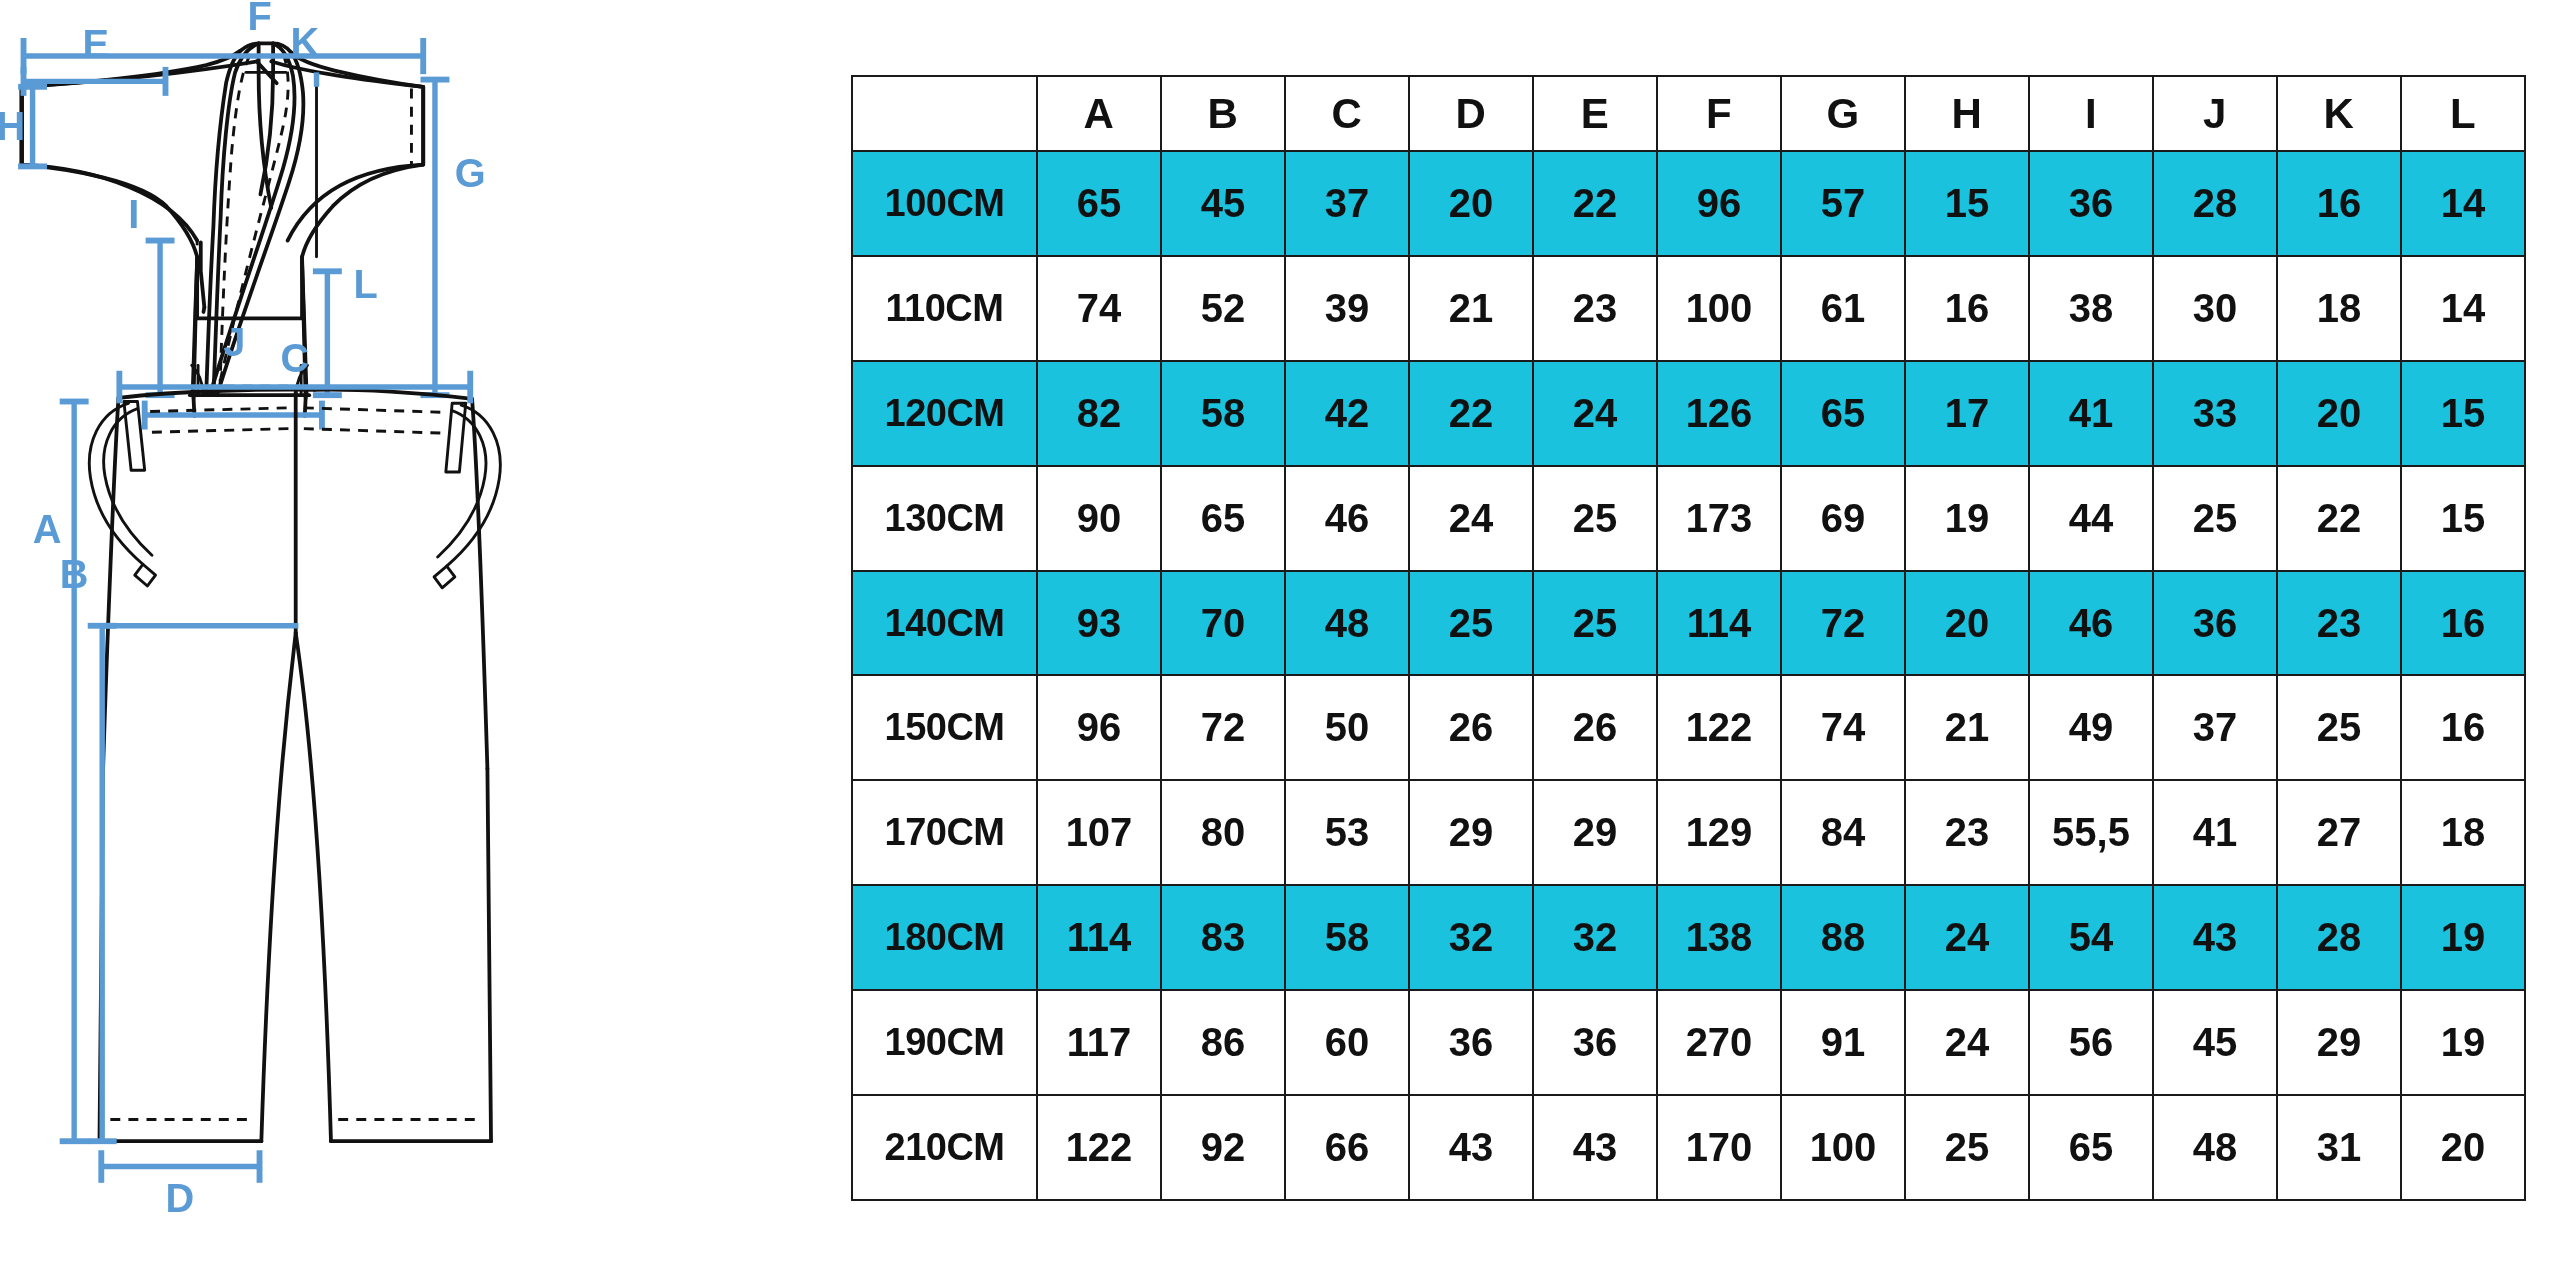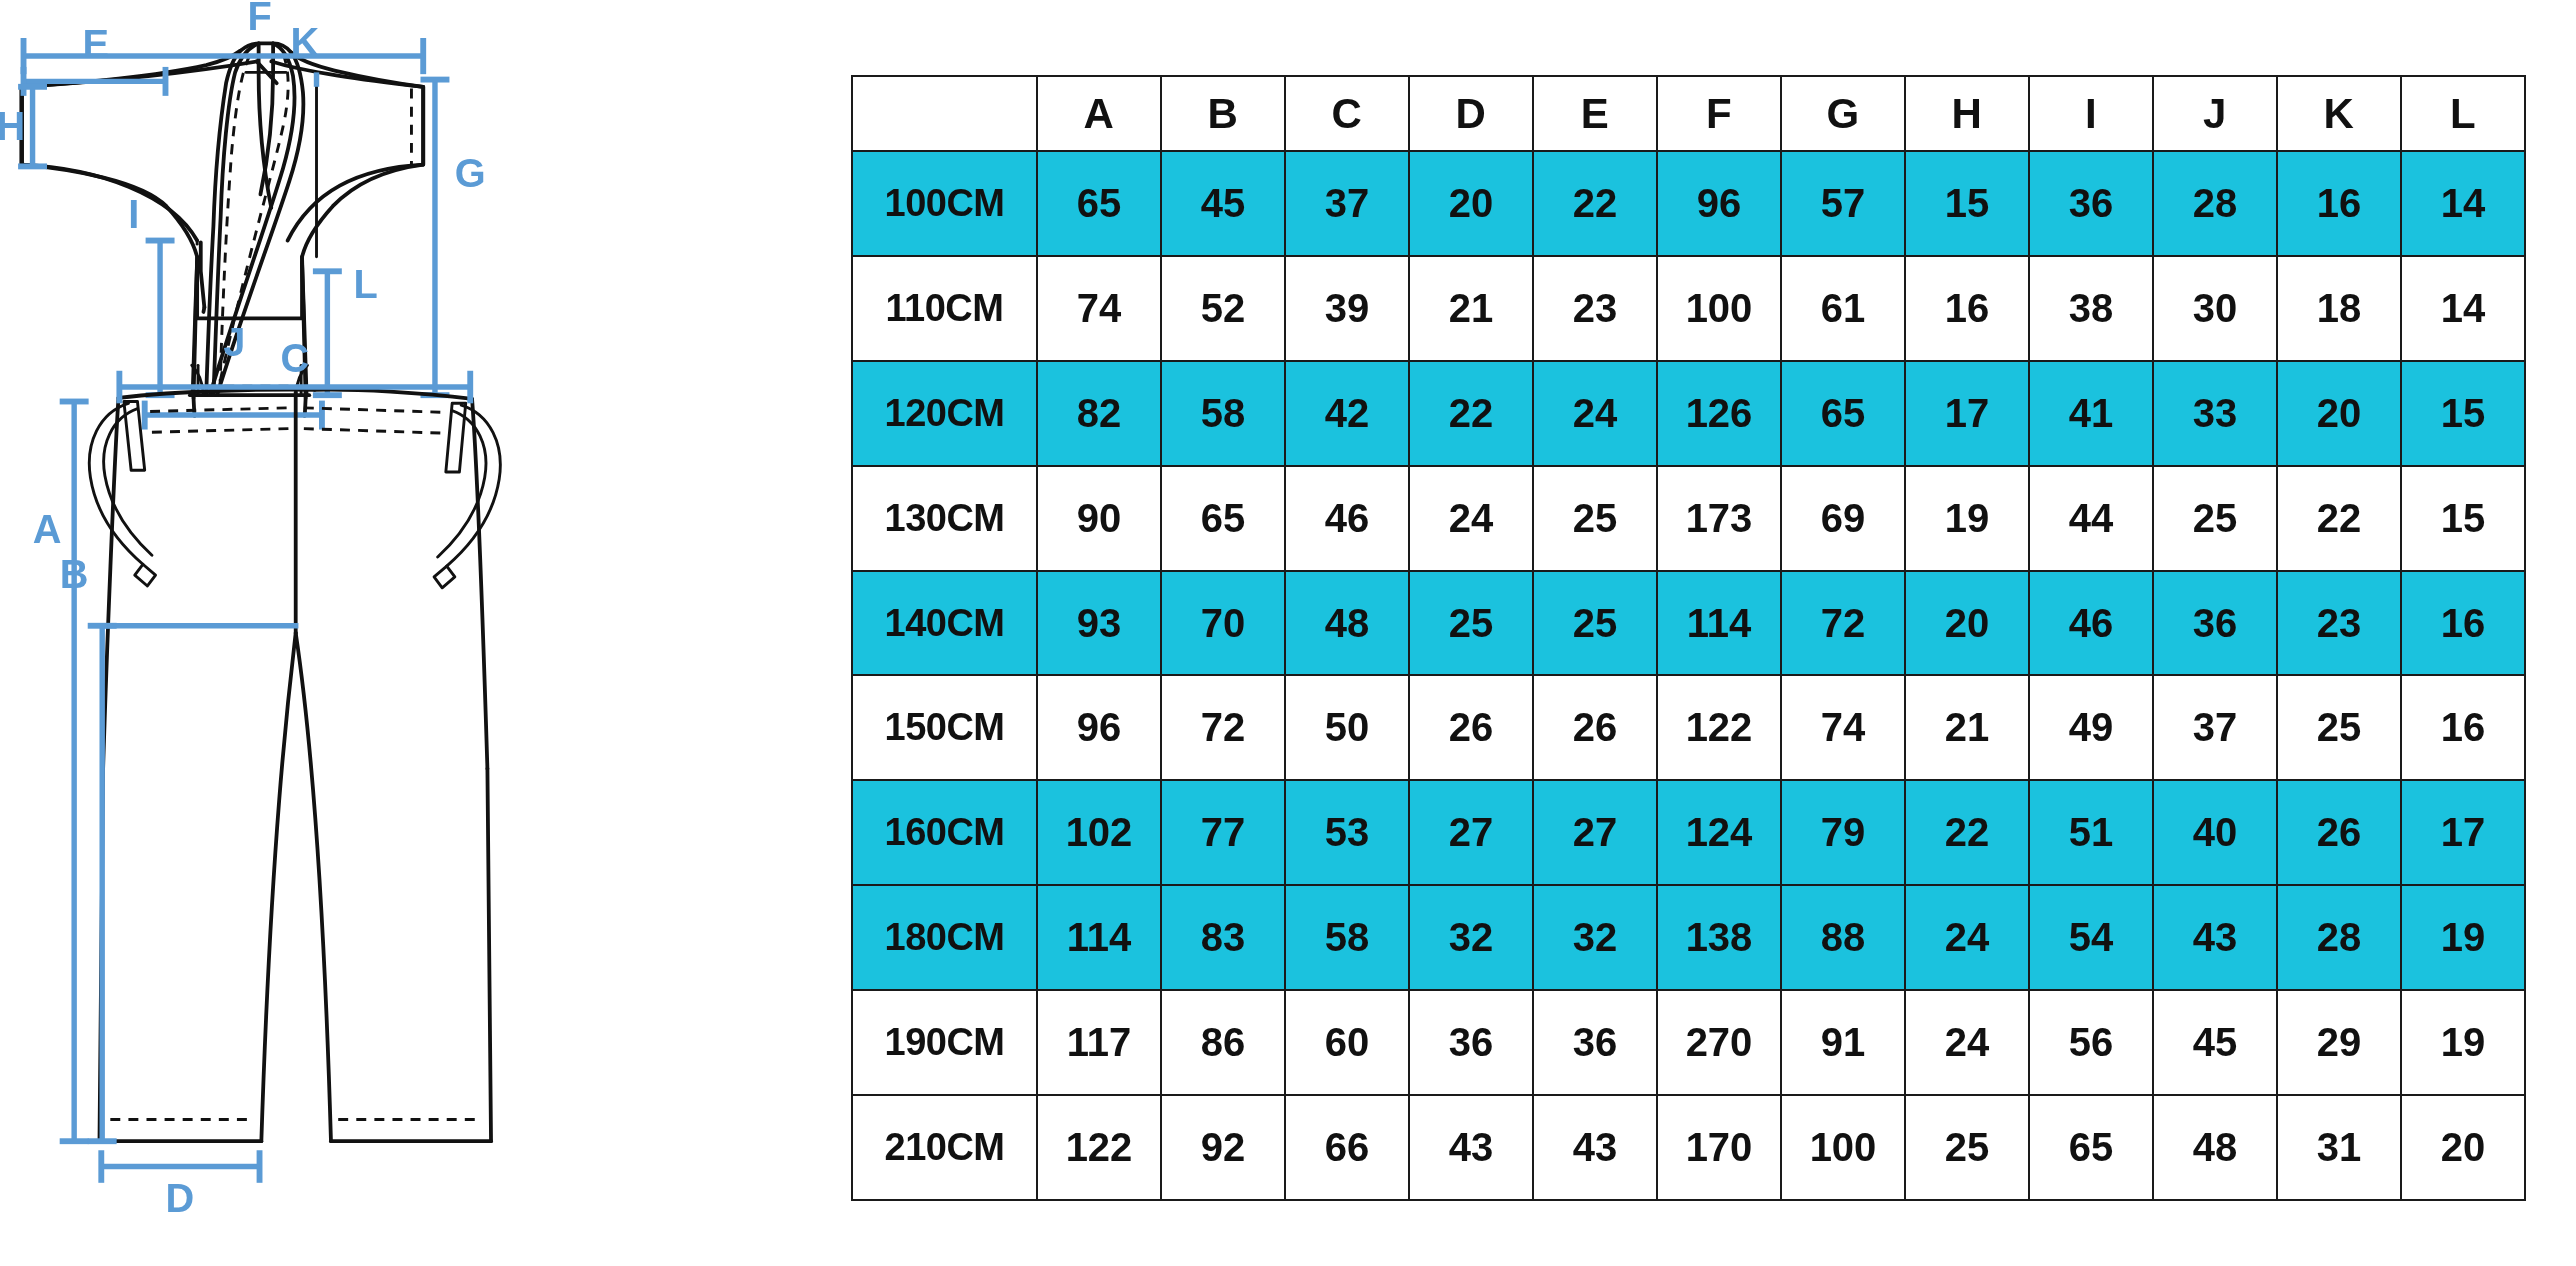--- a/index.html
+++ b/index.html
@@ -369,34 +369,34 @@
             <td>26</td>
             <td>26</td>
             <td>122</td>
             <td>74</td>
             <td>21</td>
             <td>49</td>
             <td>37</td>
             <td>25</td>
             <td>16</td>
           </tr>
-          <tr class="band-cyan">
-            <td class="size-label">160CM</td>
-            <td>102</td>
-            <td>77</td>
+          <tr class="band-white">
+            <td class="size-label">170CM</td>
+            <td>107</td>
+            <td>80</td>
             <td>53</td>
+            <td>29</td>
+            <td>29</td>
+            <td>129</td>
+            <td>84</td>
+            <td>23</td>
+            <td>55,5</td>
+            <td>41</td>
             <td>27</td>
-            <td>27</td>
-            <td>124</td>
-            <td>79</td>
-            <td>22</td>
-            <td>51</td>
-            <td>40</td>
-            <td>26</td>
-            <td>17</td>
+            <td>18</td>
           </tr>
           <tr class="band-cyan">
             <td class="size-label">180CM</td>
             <td>114</td>
             <td>83</td>
             <td>58</td>
             <td>32</td>
             <td>32</td>
             <td>138</td>
             <td>88</td>

